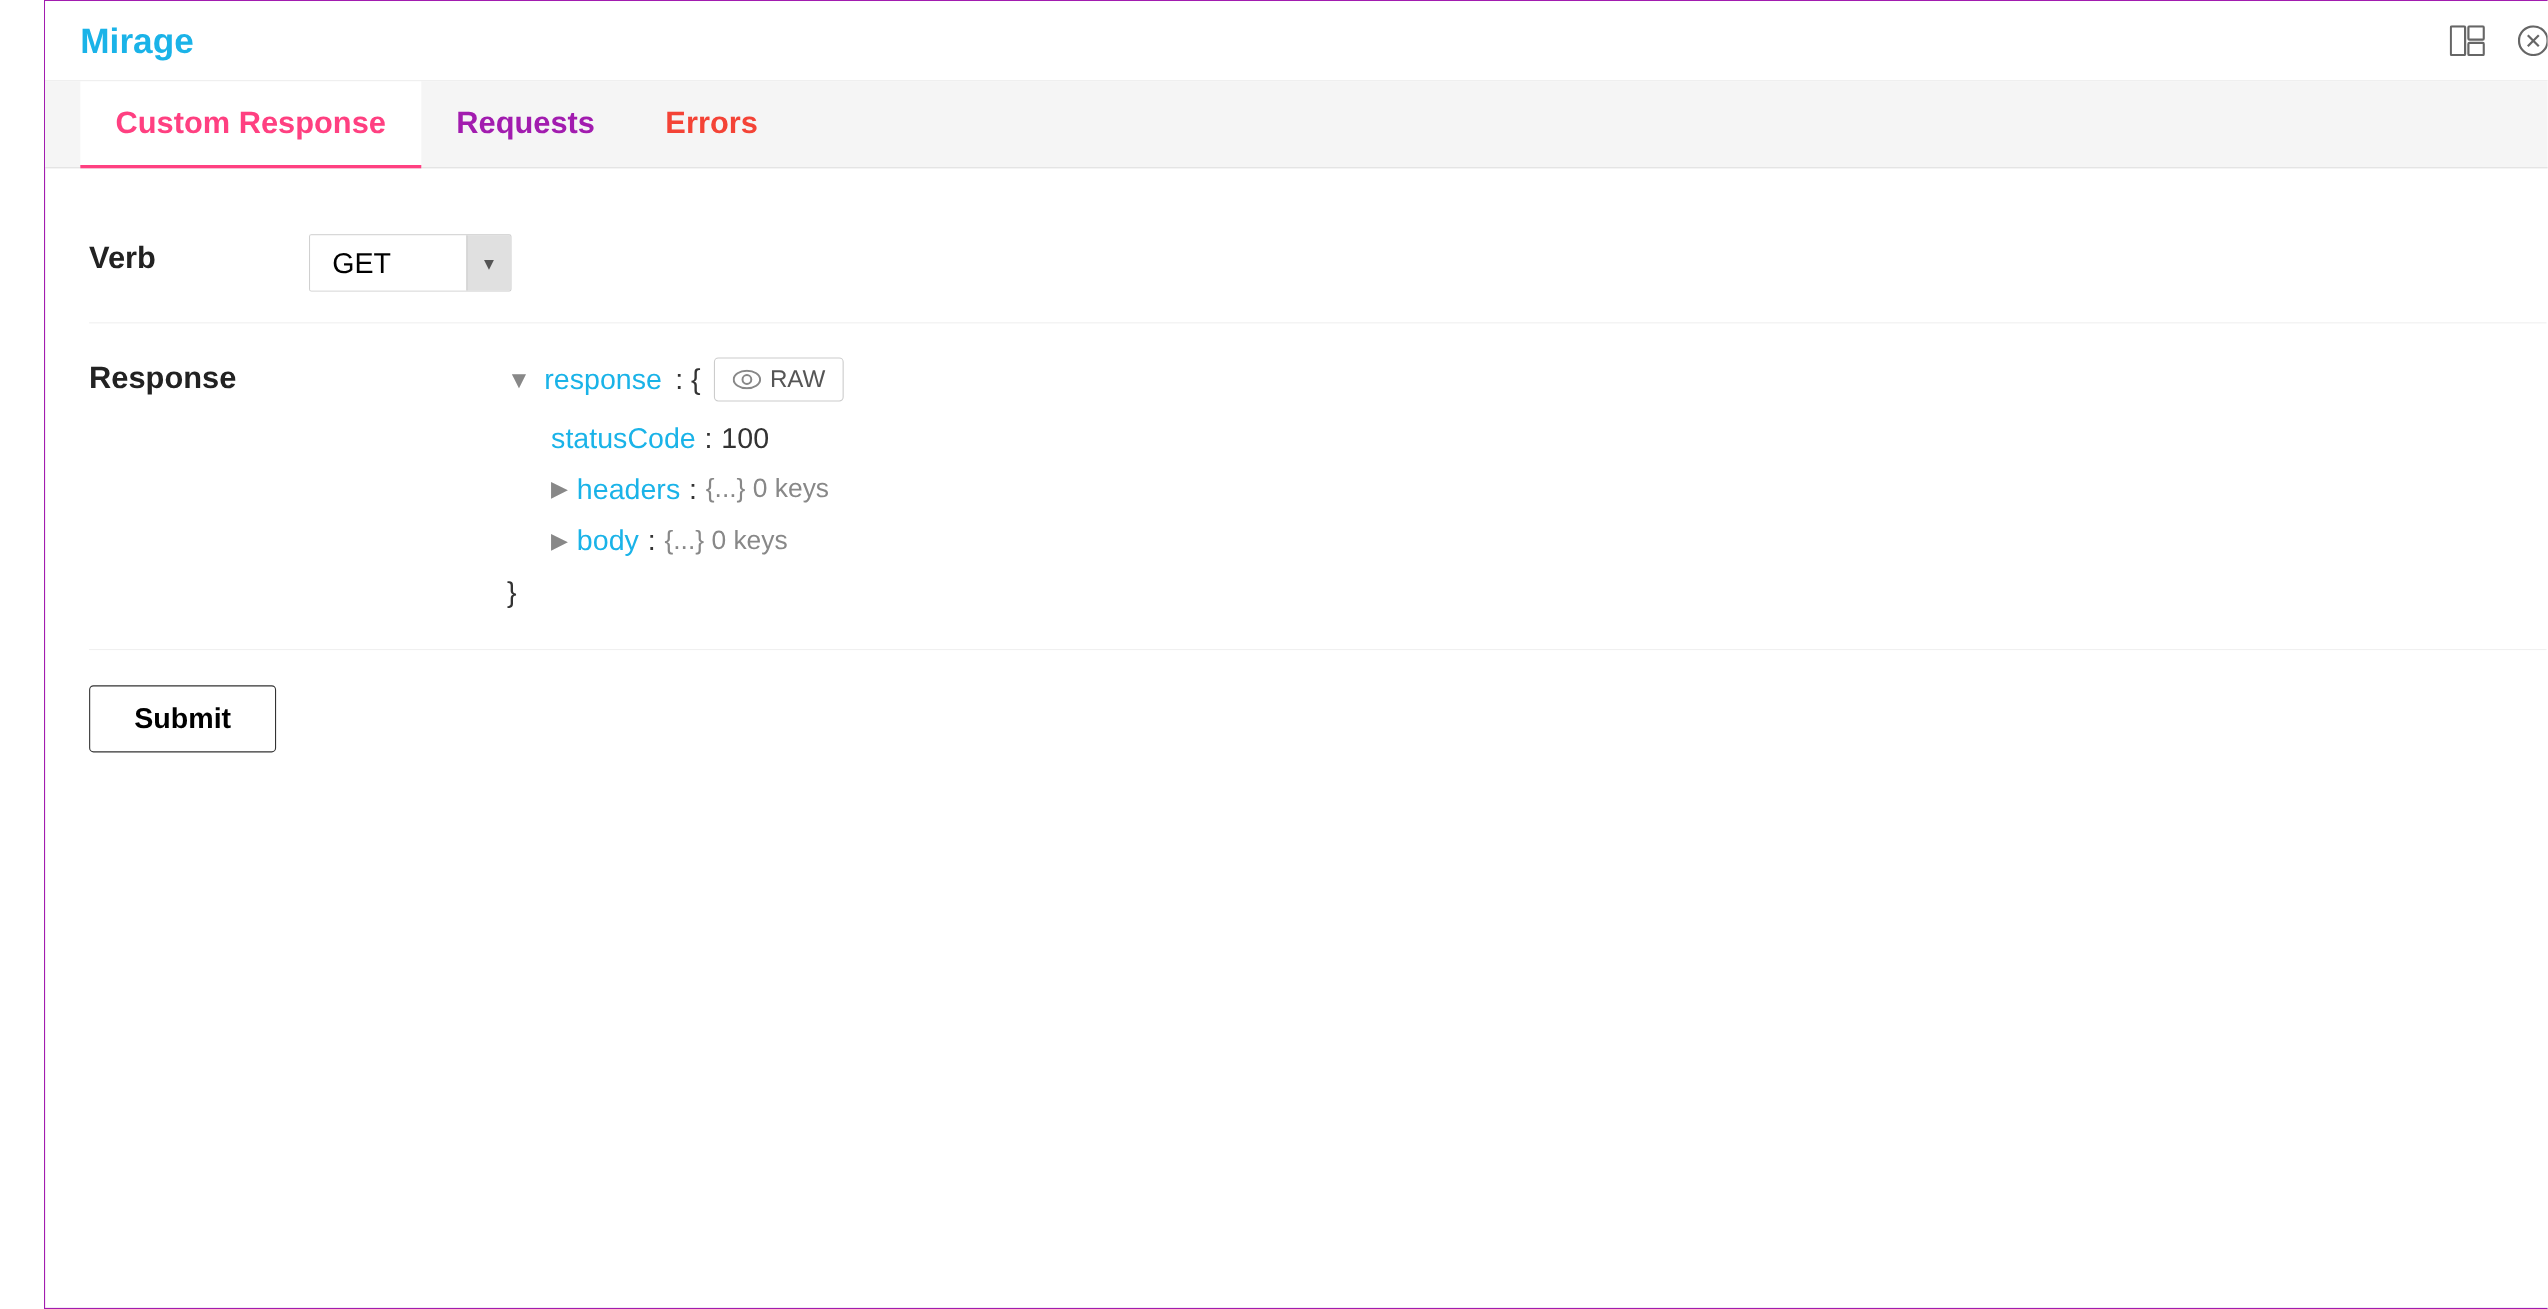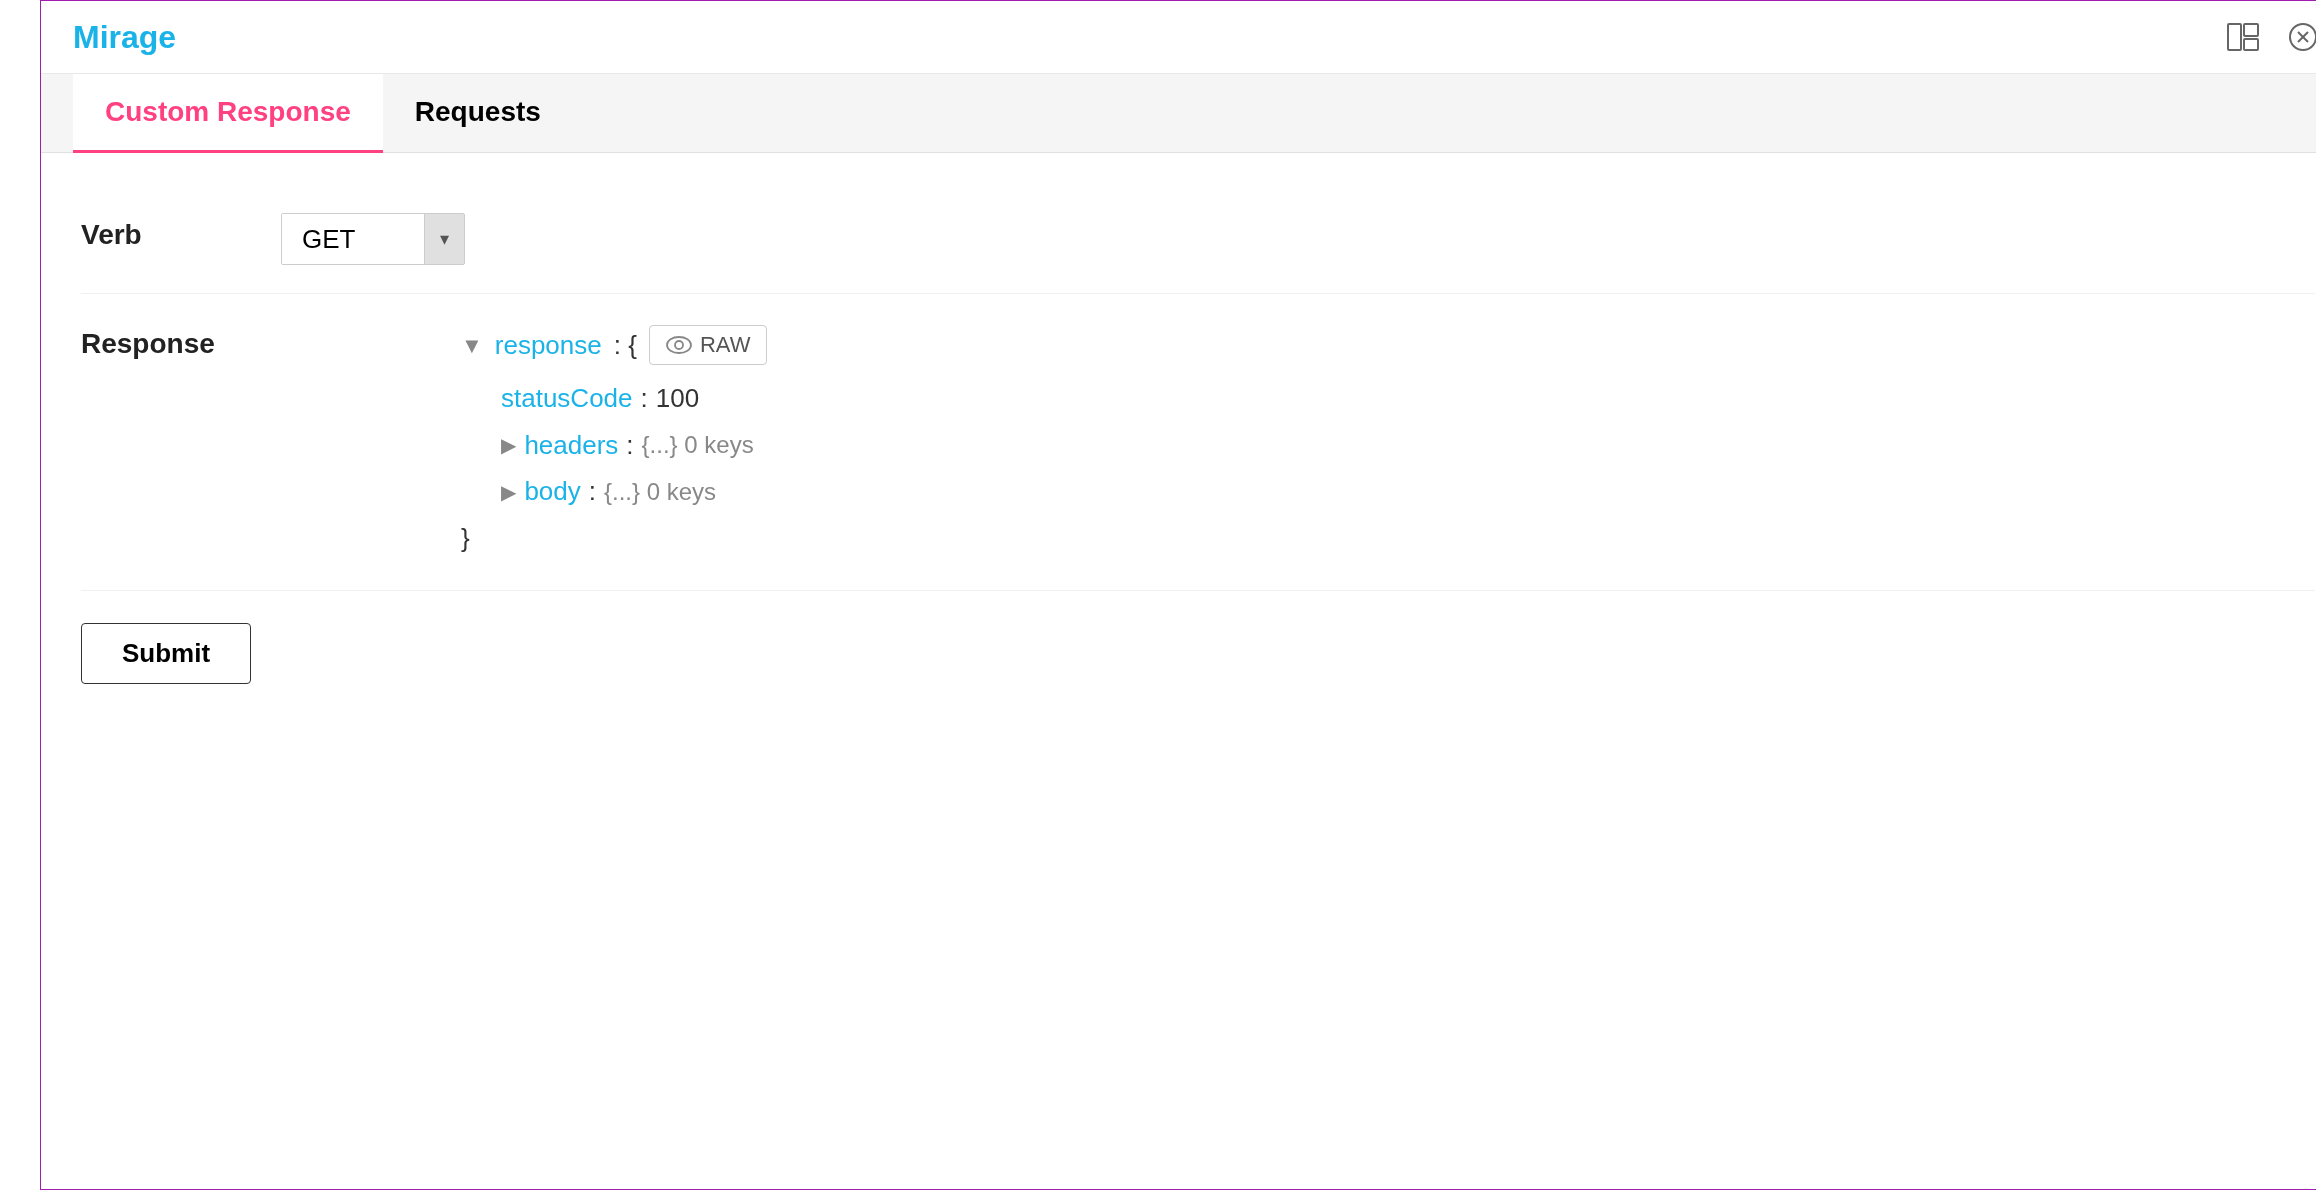--- a/index.html
+++ b/index.html
@@ -78,21 +78,21 @@
       margin-bottom: -1px;
     }
 
     .tab.active {
       color: #ff4081;
       border-bottom-color: #ff4081;
       background: #fff;
     }
 
     .tab.requests {
-      color: #000000;
+      color: #a21caf;
     }
 
     .tab.unhandled {
       color: #ff9800;
     }
 
     .tab.errors {
       color: #f44336;
     }
 
@@ -292,20 +292,23 @@
     </div>
   </div>
 
   <div class="tab-bar">
     <div class="tab active" style="color:#ff4081; border-bottom-color:#ff4081; background:#fff;">
       <span>Custom Response</span>
     </div>
     <div class="tab requests">
       <span>Requests</span>
     </div>
+    <div class="tab errors">
+      <span>Errors</span>
+    </div>
   </div>
 
   <div class="content">
     <div class="form-section">
 
       <div class="form-row">
         <div class="form-label">Verb</div>
         <div class="form-control">
           <div class="verb-select-wrapper">
             <select class="verb-select">

